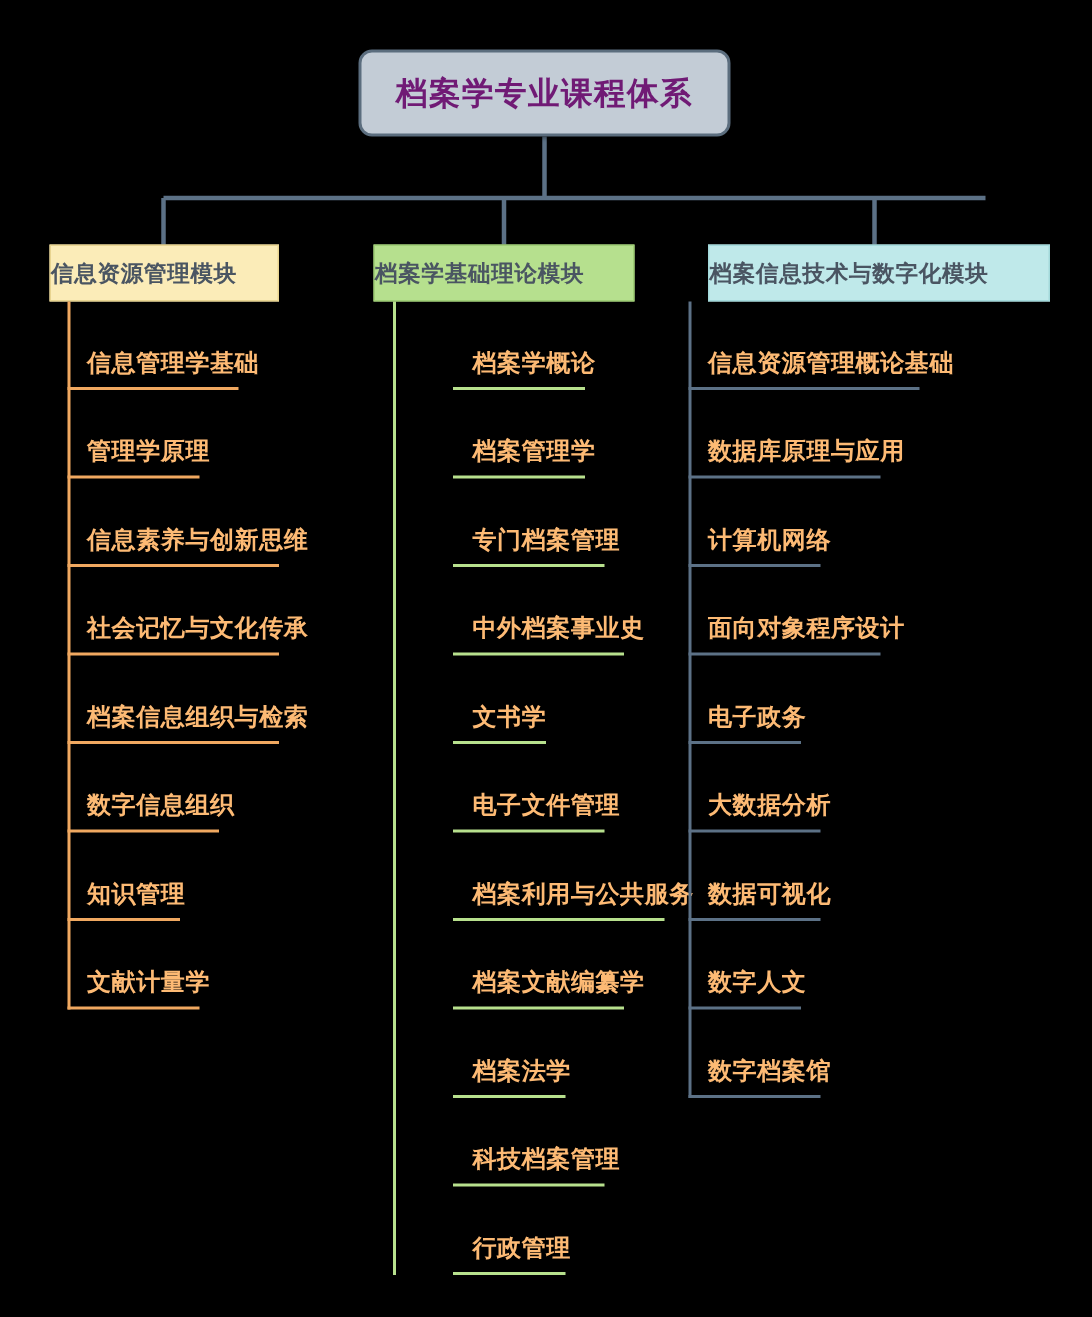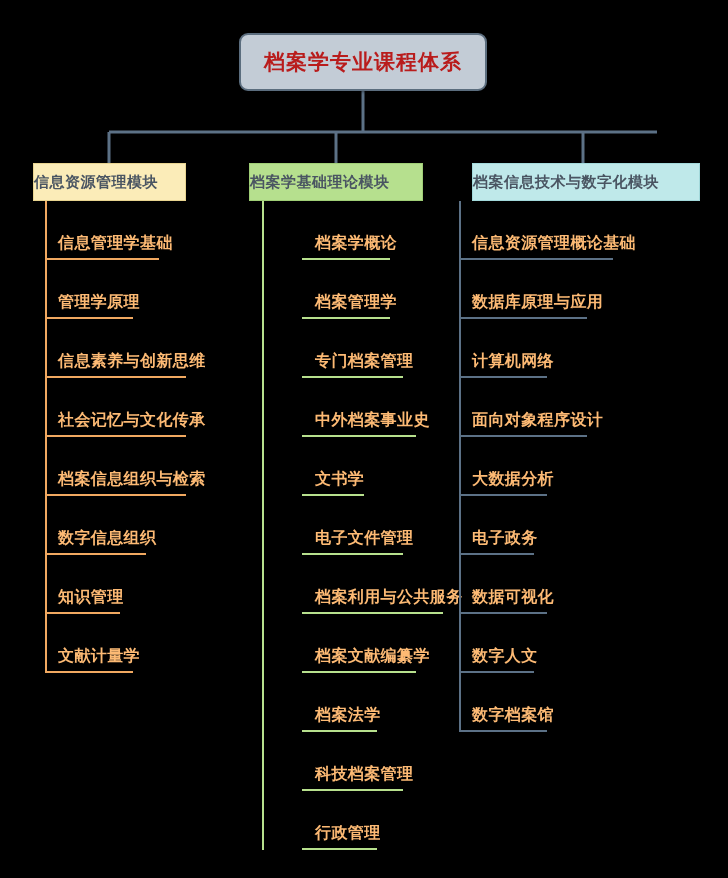--- a/index.html
+++ b/index.html
@@ -16,21 +16,21 @@
   
   .root-node{
     position:absolute;
     left:239px;top:33px;
     width:248px;height:58px;
     box-sizing:border-box;
     background:#c3ccd6;
     border:2px solid #5b6d7e;
     border-radius:9px;
     display:flex;align-items:center;justify-content:center;
-    color:#b91c1c;
+    color:#701a75;
     font-size:21px;font-weight:bold;
     letter-spacing:1px;
     box-shadow:0 1px 3px rgba(0,0,0,.45);
   }
 
   
   .module-head{
     position:absolute;
     box-sizing:border-box;
     height:38px;
@@ -212,28 +212,28 @@
       </div>
       <div class="leaf">
         <span class="leaf-label">计算机网络</span>
         <div class="leaf-rule" style="width: 88px;"></div>
       </div>
       <div class="leaf">
         <span class="leaf-label">面向对象程序设计</span>
         <div class="leaf-rule" style="width: 127.6px;"></div>
       </div>
       <div class="leaf">
+        <span class="leaf-label">电子政务</span>
+        <div class="leaf-rule" style="width: 74.8px;"></div>
+      </div>
+      <div class="leaf">
         <span class="leaf-label">大数据分析</span>
         <div class="leaf-rule" style="width: 88px;"></div>
       </div>
       <div class="leaf">
-        <span class="leaf-label">电子政务</span>
-        <div class="leaf-rule" style="width: 74.8px;"></div>
-      </div>
-      <div class="leaf">
         <span class="leaf-label">数据可视化</span>
         <div class="leaf-rule" style="width: 88px;"></div>
       </div>
       <div class="leaf">
         <span class="leaf-label">数字人文</span>
         <div class="leaf-rule" style="width: 74.8px;"></div>
       </div>
       <div class="leaf">
         <span class="leaf-label">数字档案馆</span>
         <div class="leaf-rule" style="width: 88px;"></div>

